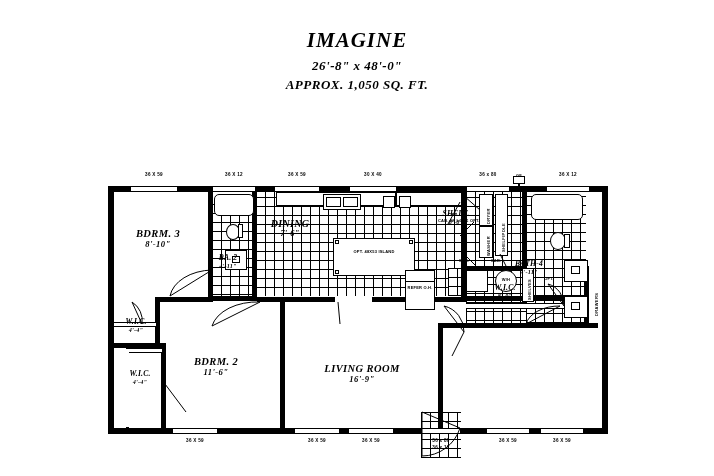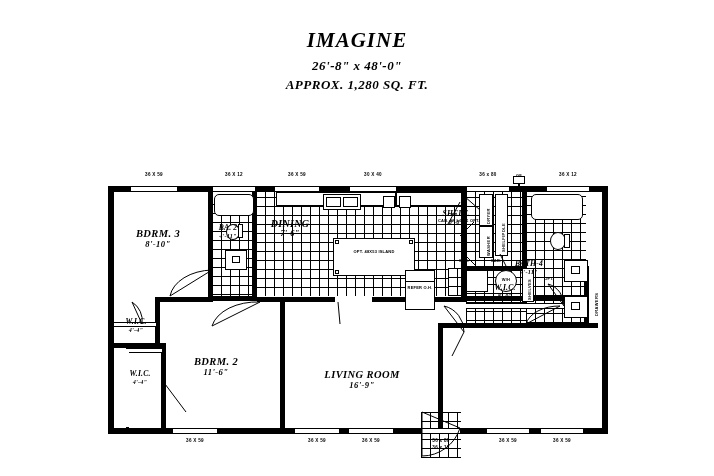--- a/index.html
+++ b/index.html
@@ -57,21 +57,21 @@
   svg.ov{position:absolute;left:0;top:0;width:500px;height:268px;overflow:visible;pointer-events:none;}
 </style>
 </head>
 <body>
 
 <div id="page">
 
   <div id="title-block">
     <div class="t-name">IMAGINE</div>
     <div class="t-dims">26'-8"  x  48'-0"</div>
-    <div class="t-area">APPROX.  1,280  SQ.  FT.</div>
+    <div class="t-area">APPROX.  1,050  SQ.  FT.</div>
   </div>
 
   <div id="plan">
 
     <div class="tile" style="left:104px;top:38px;width:44px;height:92px;"></div>
     <div class="tile" style="left:148px;top:22px;width:210px;height:108px;"></div>
     <div class="tile" style="left:358px;top:22px;width:60px;height:80px;"></div>
     <div class="tile" style="left:340px;top:102px;width:78px;height:28px;"></div>
     <div class="tile" style="left:358px;top:102px;width:60px;height:28px;"></div>
     <div class="tile" style="left:358px;top:118px;width:120px;height:42px;"></div>
@@ -204,21 +204,21 @@
         <path d="M392 88 L398 100"></path>
         <path d="M352 36 L340 58"></path>
       </g>
     </svg>
 
     <div class="lbl room-lg" style="left:8px;top:62px;width:84px;">
       <span class="nm">BDRM. 3</span>
       <span class="dim">8'-10"</span>
     </div>
 
-    <div class="lbl room-sm" style="left:100px;top:58px;width:40px;">
+    <div class="lbl room-sm" style="left:100px;top:88px;width:40px;">
       <span class="nm">BA. 2</span>
       <span class="dim">4'-11"</span>
     </div>
 
     <div class="lbl room-md" style="left:152px;top:52px;width:60px;">
       <span class="nm">DINING</span>
       <span class="dim">7'-6"</span>
     </div>
 
 
@@ -235,21 +235,21 @@
     <div class="lbl room-sm" style="left:370px;top:118px;width:54px;">
       <span class="nm">W.I.C.</span>
       <span class="dim">8'-0"</span>
     </div>
 
     <div class="lbl room-lg" style="left:68px;top:190px;width:80px;">
       <span class="nm">BDRM. 2</span>
       <span class="dim">11'-6"</span>
     </div>
 
-    <div class="lbl room-lg" style="left:198px;top:203px;width:112px;">
+    <div class="lbl room-lg" style="left:198px;top:197px;width:112px;">
       <span class="nm">LIVING ROOM</span>
       <span class="dim">16'-9"</span>
     </div>
 
 
     <div class="lbl room-sm" style="left:4px;top:152px;width:48px;">
       <span class="nm">W.I.C.</span>
       <span class="dim">4'-4"</span>
     </div>
 

